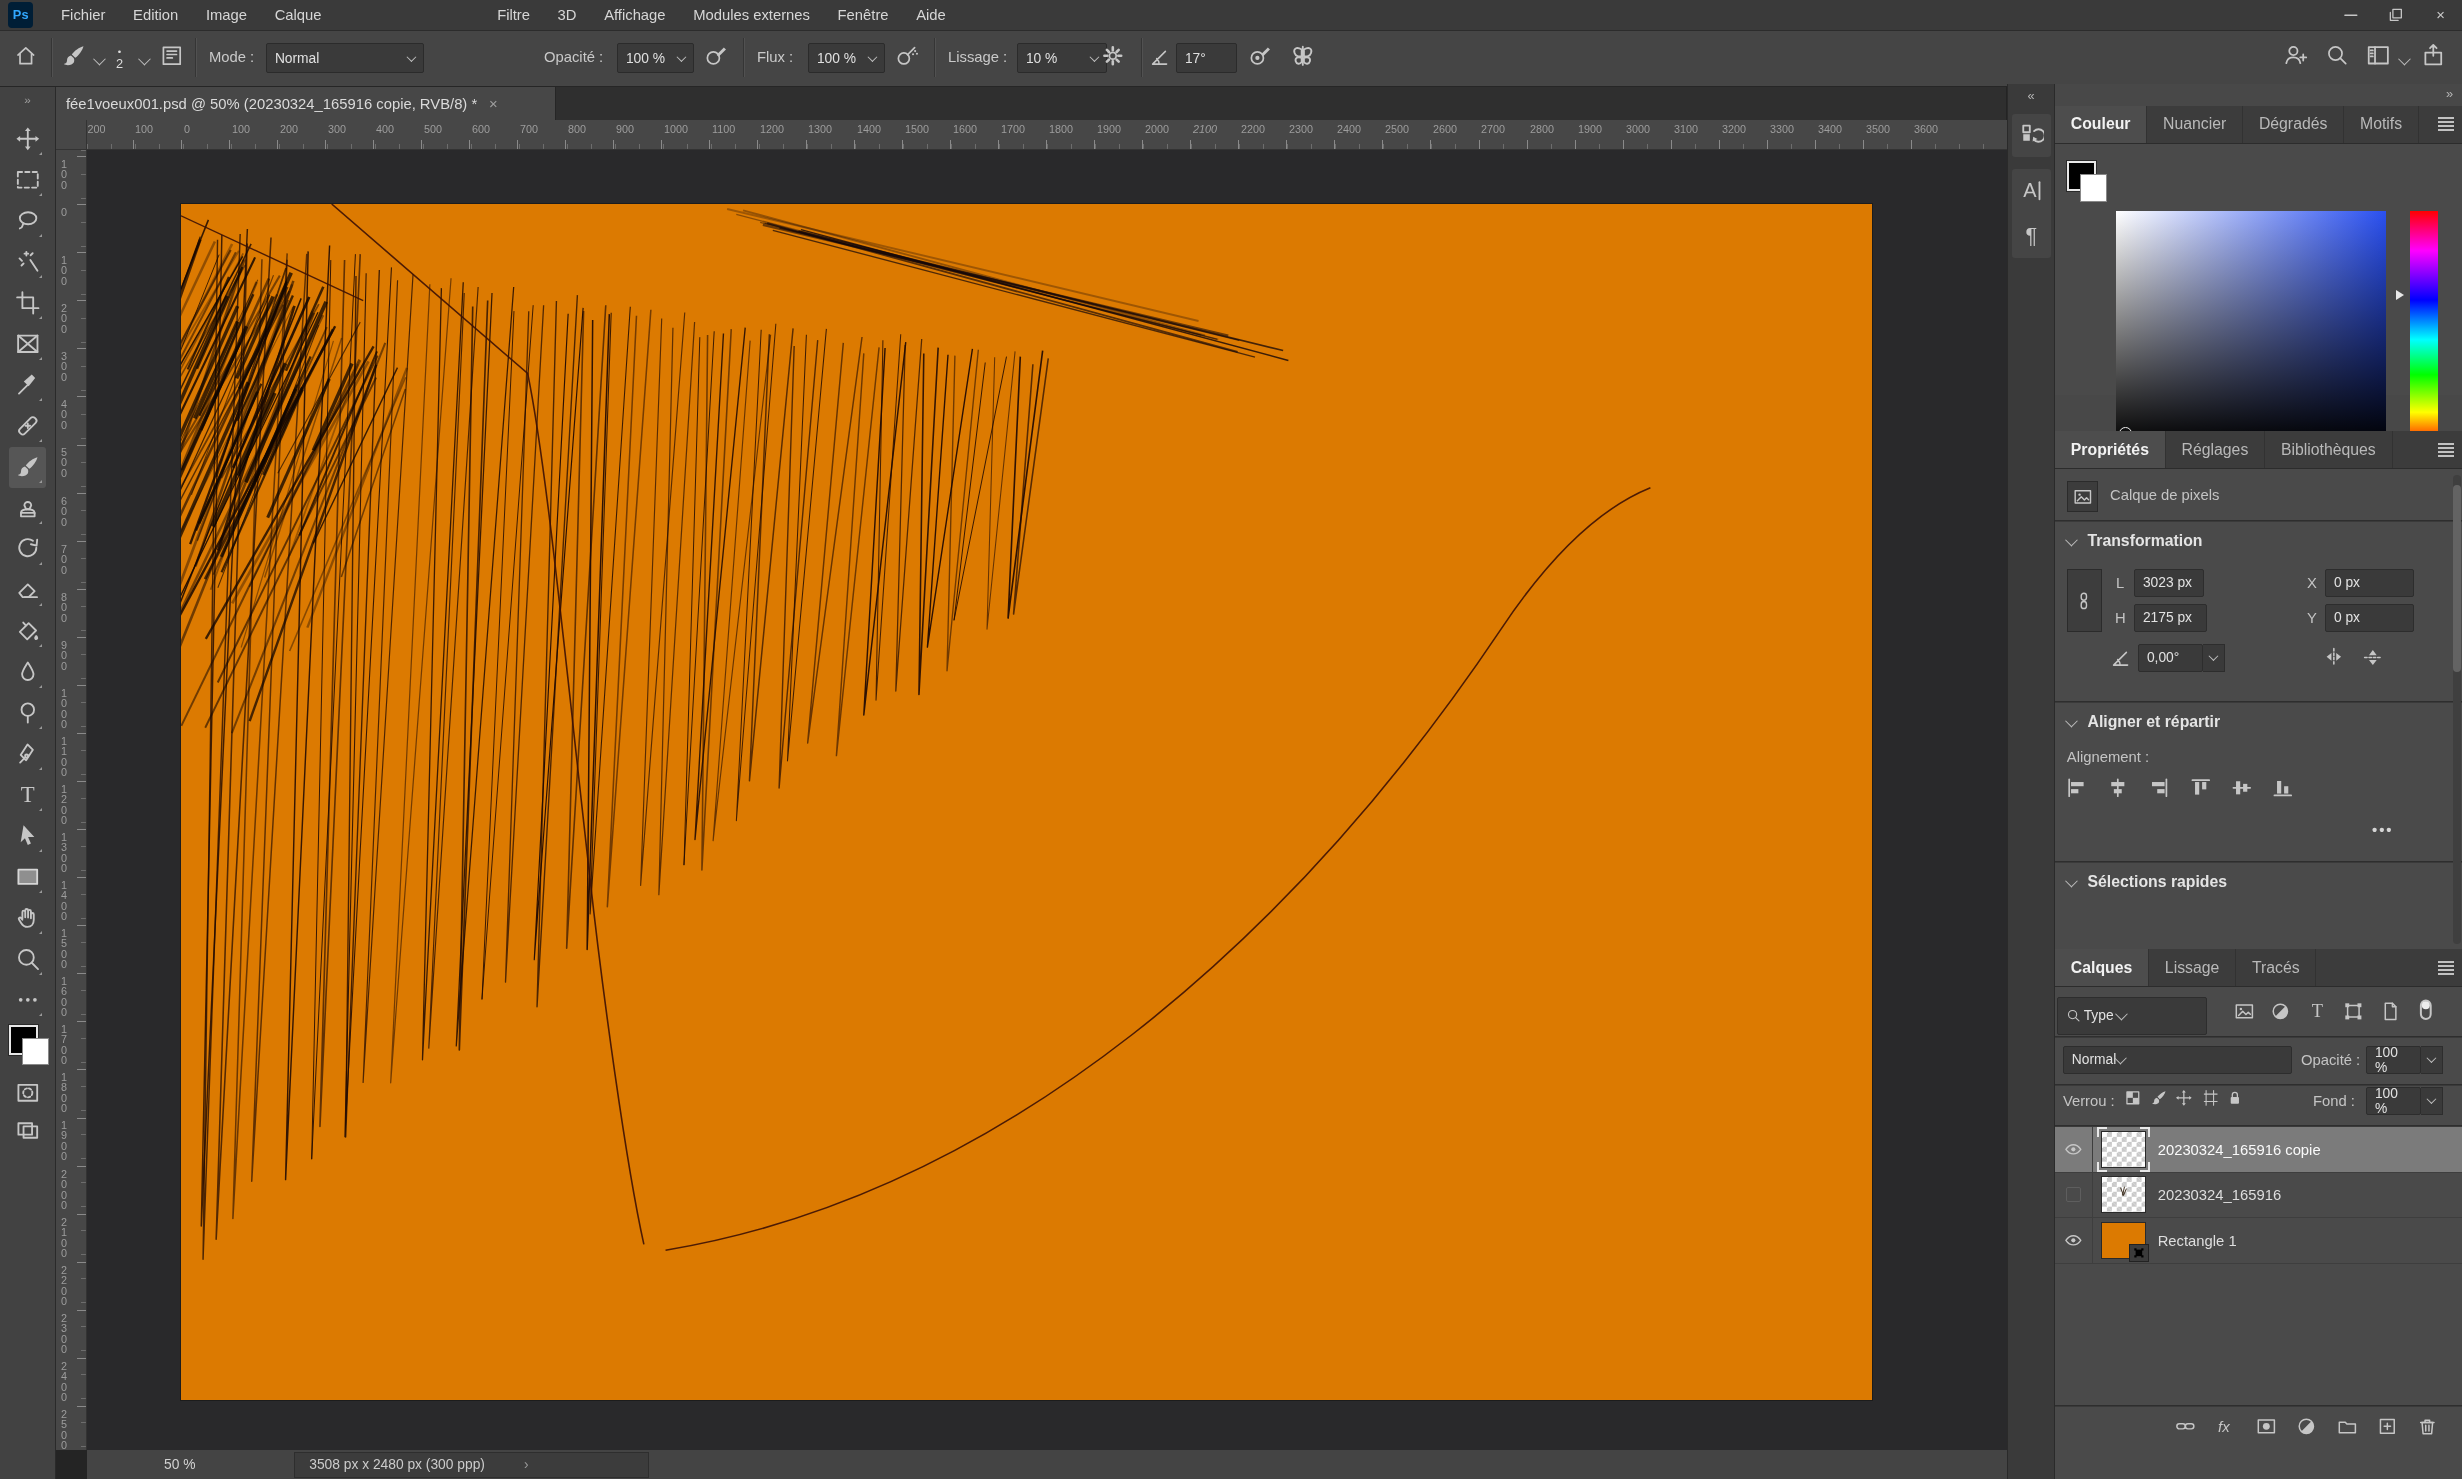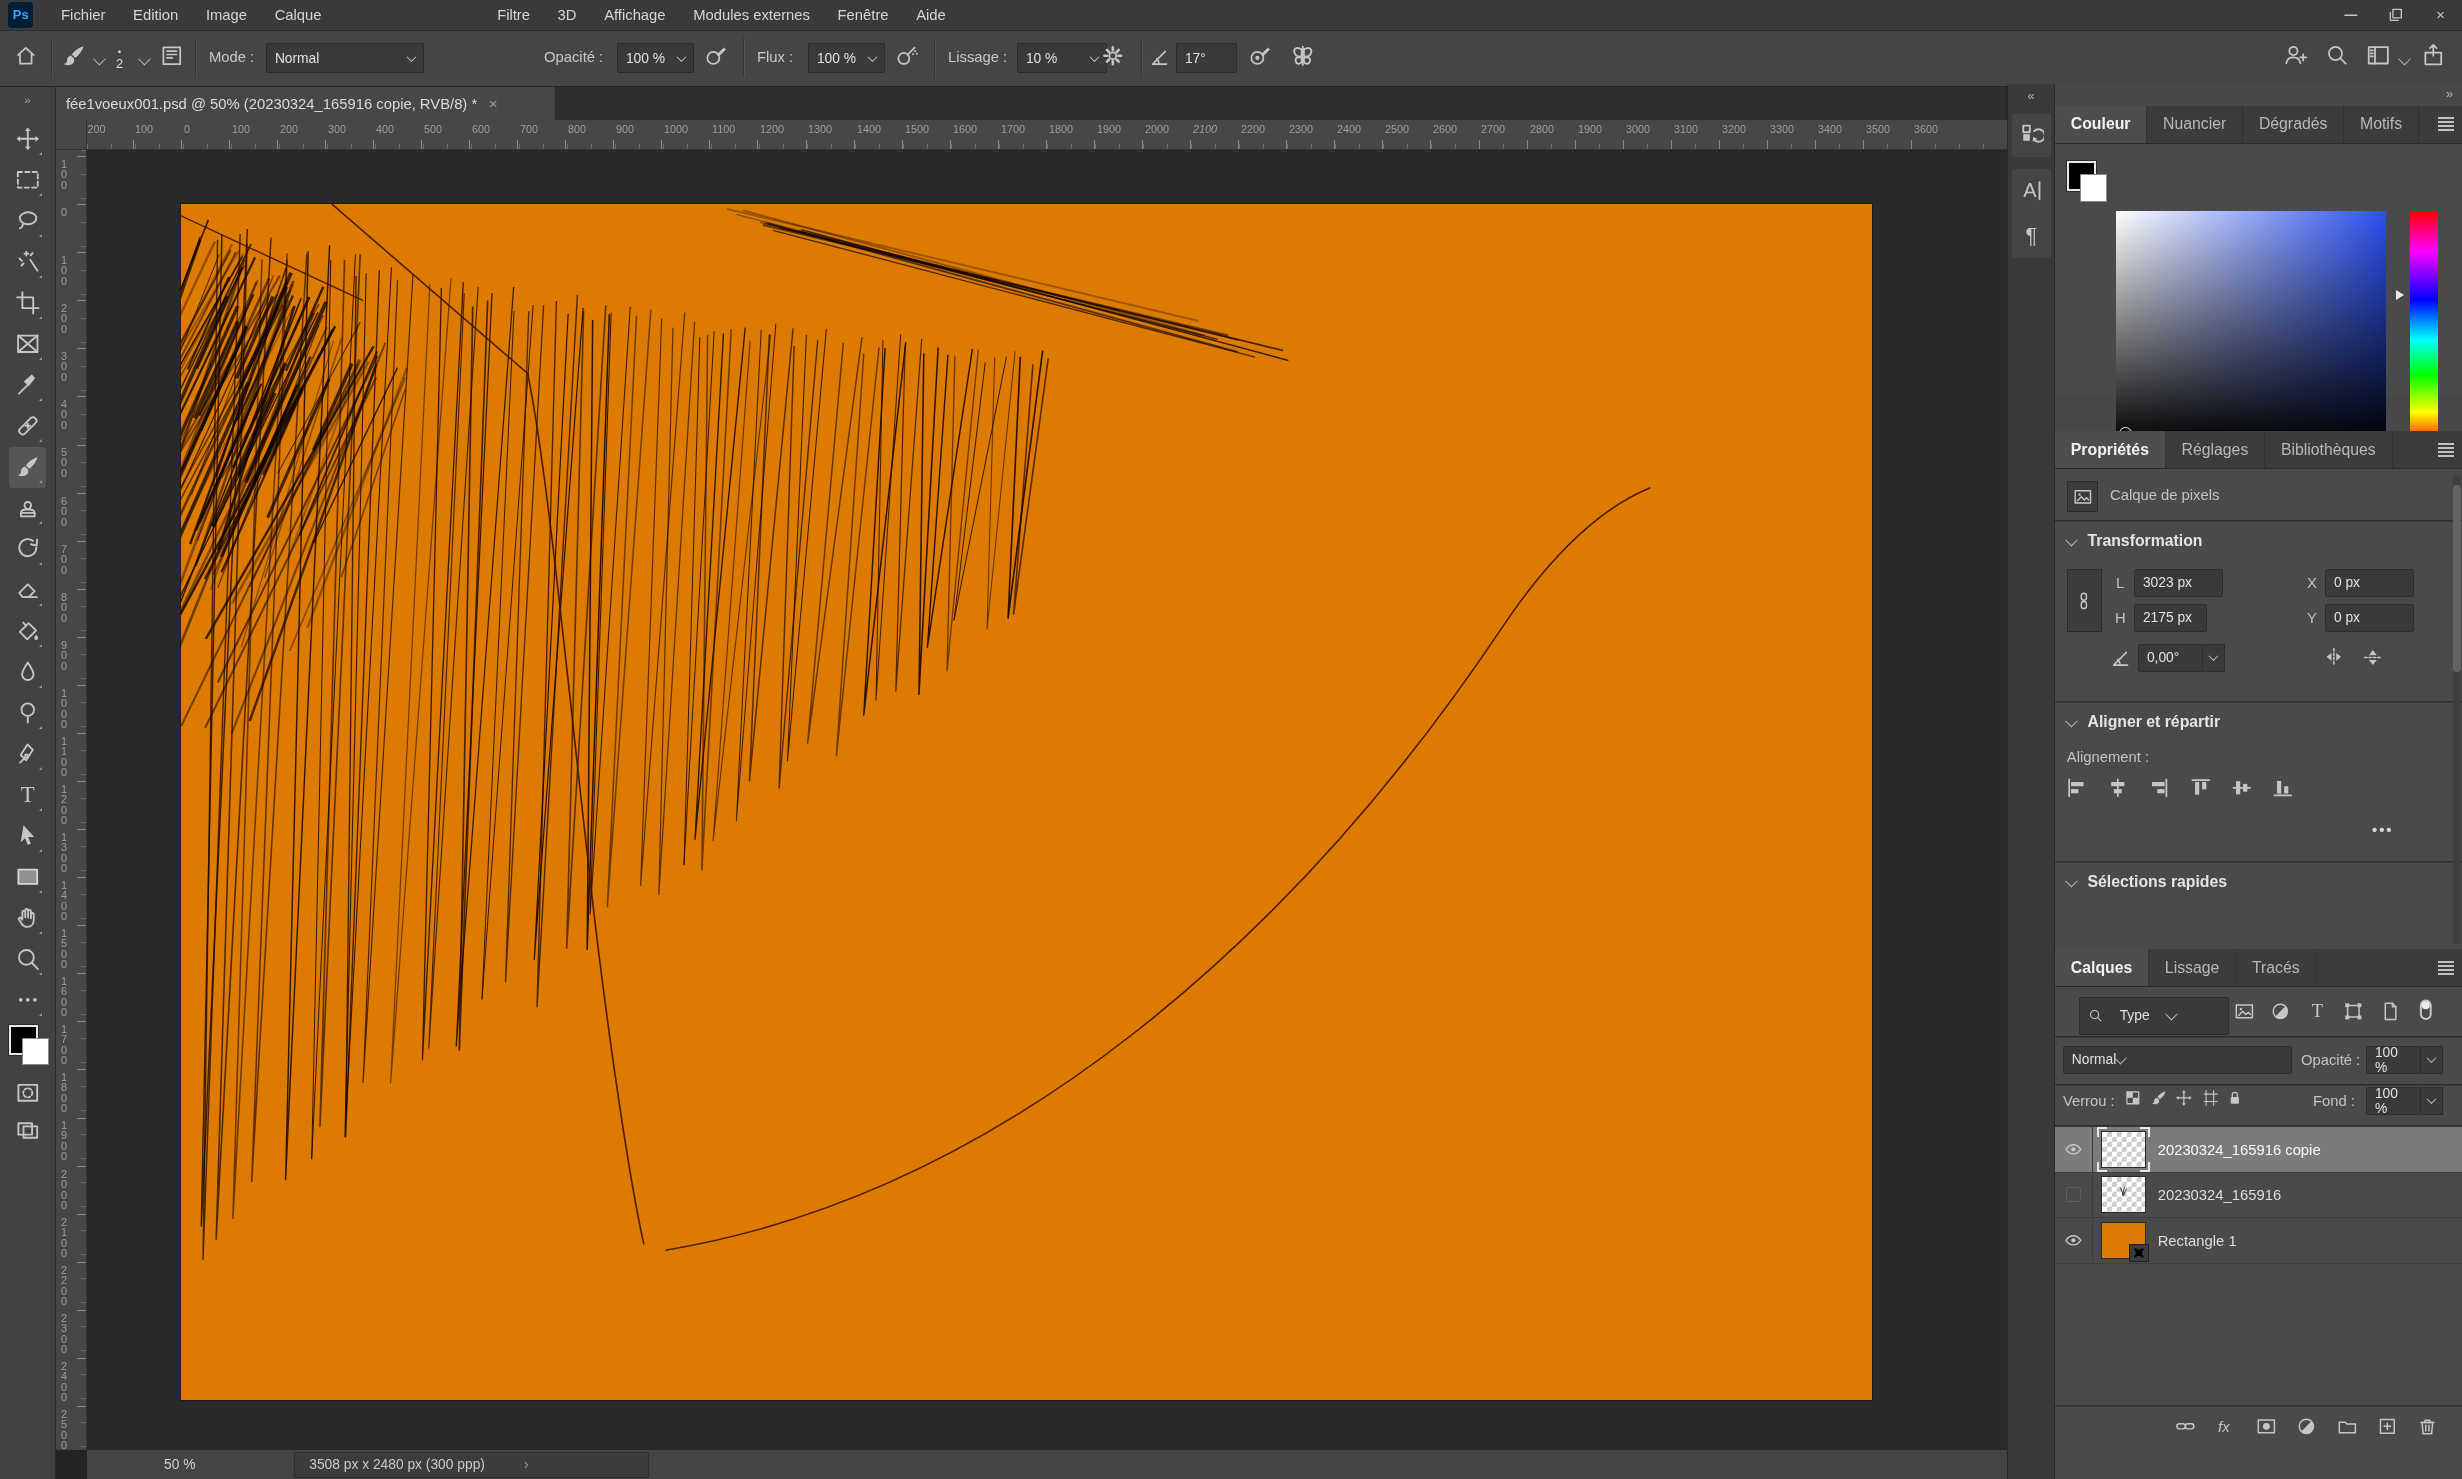--- a/index.html
+++ b/index.html
@@ -894,21 +894,21 @@
       </div>
       <span class="ic abs" style="left:11.8px;top:100px;width:33px;height:61px;background:#3d3d3d;border:1px solid #2b2b2b">
           <span class="ic">
             <svg viewBox="0 0 18 18" width="19.7" height="19.7">
               <rect x="6.6" y="2" width="4.8" height="6.4" rx="2.4"></rect>
               <rect x="6.6" y="9.6" width="4.8" height="6.4" rx="2.4"></rect>
             </svg>
           </span>
         </span>
       <span class="slab" style="left:61px;top:106px">L</span>
-      <div class="pfld" style="left:79px;top:100px;width:89px">
+      <div class="pfld" style="left:79px;top:100px;width:70px">
           <span>3023 px</span>
         </div>
       <span class="slab" style="left:252px;top:106px">X</span>
       <div class="pfld" style="left:270px;top:100px;width:89px">
           <span>0 px</span>
         </div>
       <span class="slab" style="left:60px;top:141px">H</span>
       <div class="pfld" style="left:79px;top:135px;width:73px">
           <span>2175 px</span>
         </div>
@@ -1012,21 +1012,21 @@
         <div class="ptab">Lissage</div>
         <div class="ptab">Tracés</div>
         <div class="hamb">
           <i></i>
           <i></i>
           <i></i>
           <i></i>
         </div>
       </div>
     <div style="position:relative;height:494px;background:#4a4a4a">
-      <div class="pfld" style="left:24px;top:9.9px;width:150px;height:38px;gap:17px">
+      <div class="pfld" style="left:2px;top:9.9px;width:150px;height:38px;gap:3px">
         <span class="ic">
             <svg viewBox="0 0 18 18" width="14.8" height="14.8">
               <circle cx="8" cy="8" r="5"></circle>
               <path d="M11.6 11.6L15.8 15.8"></path>
             </svg>
           </span>
         <span>Type</span>
           <span class="chev"></span>
       </div>
       <div class="abs row" style="left:179px;top:13.8px;gap:15.8px" id="filtericons">

